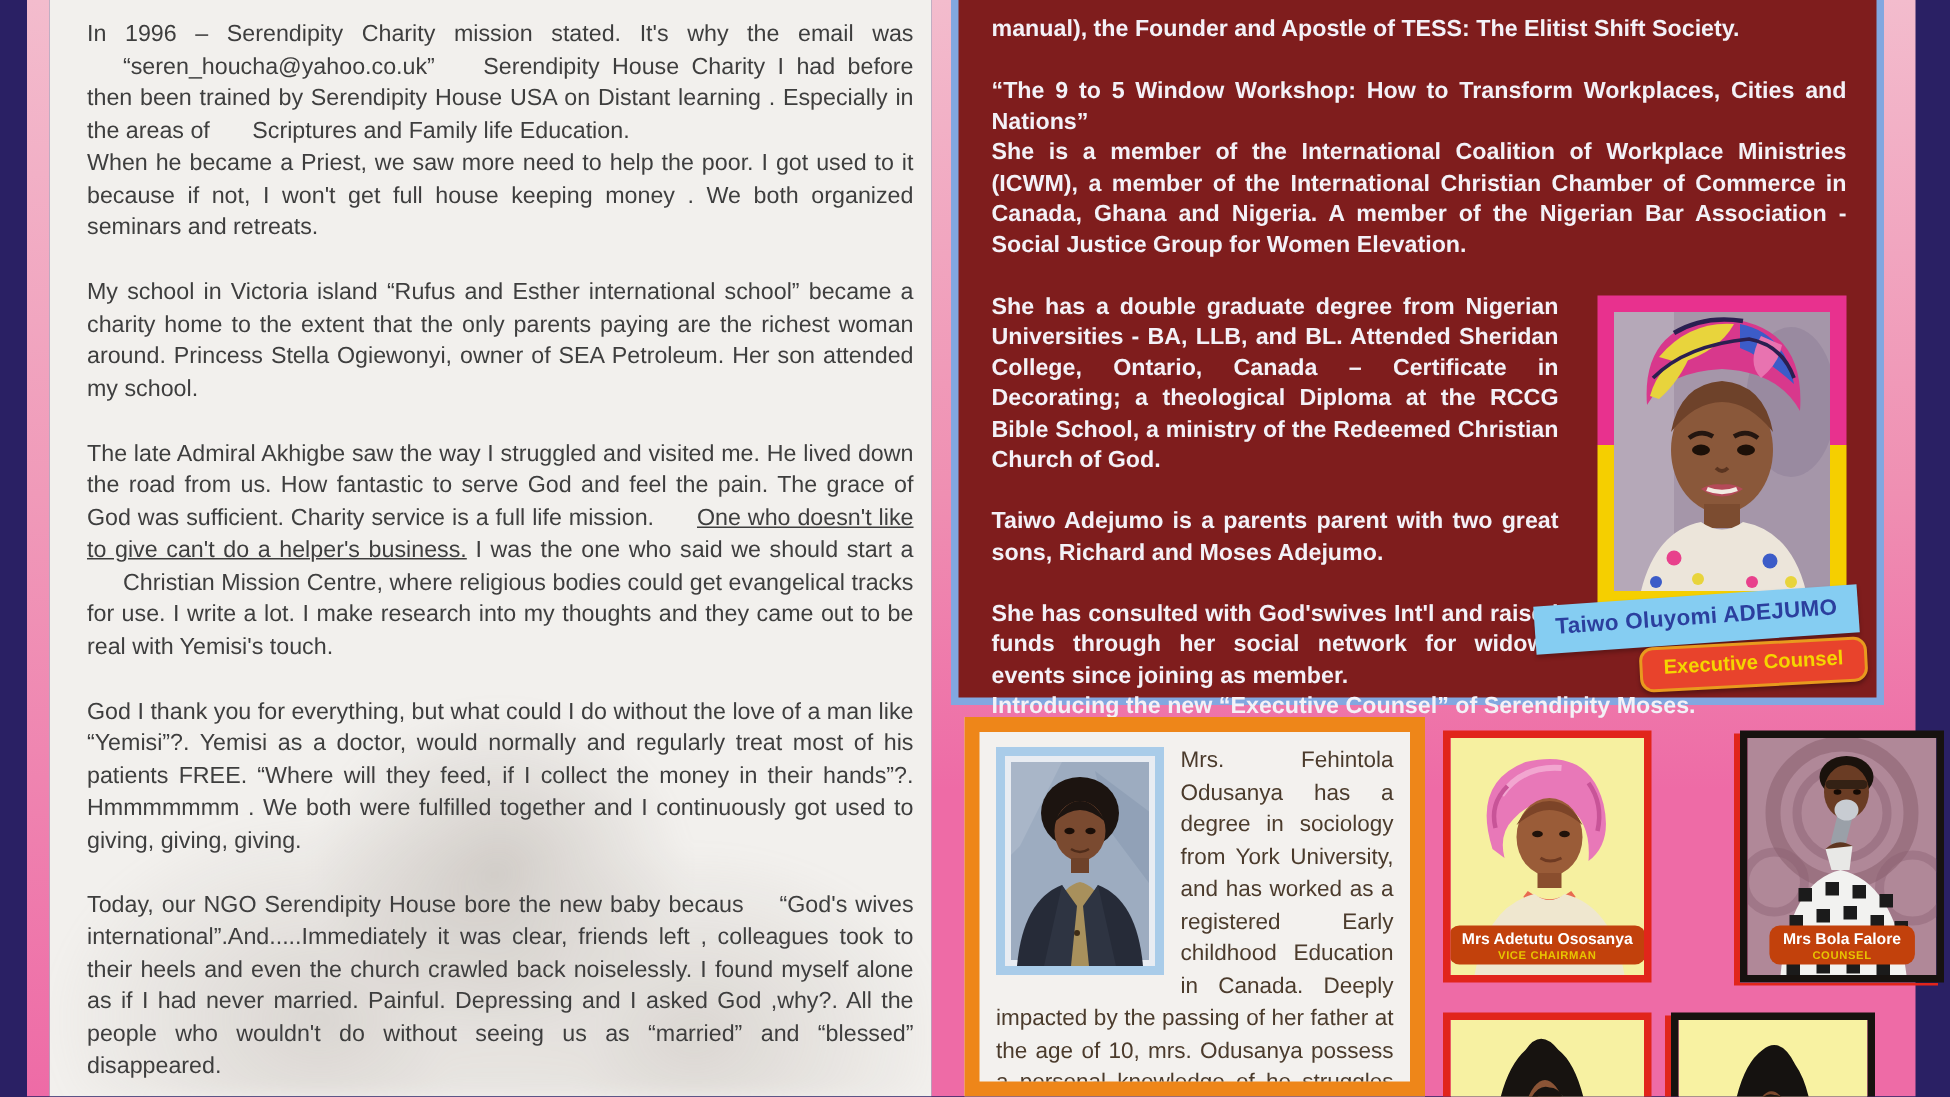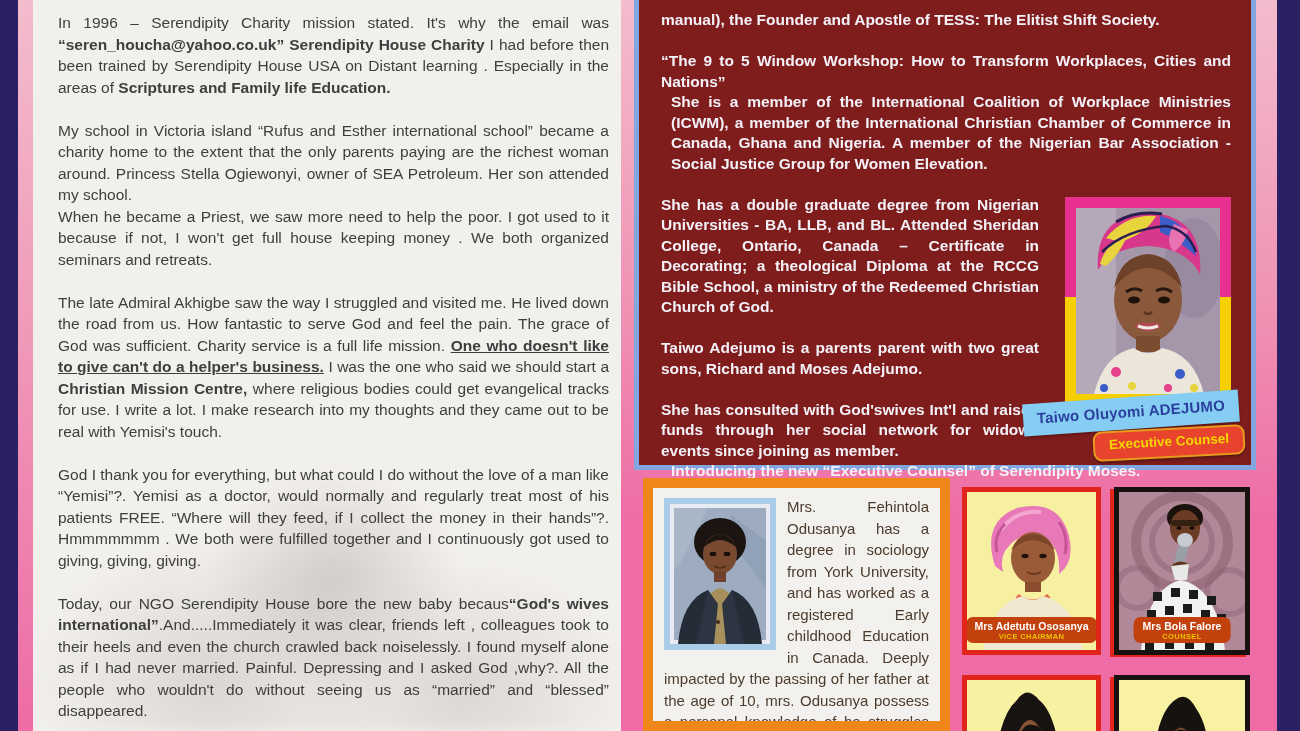--- a/index.html
+++ b/index.html
@@ -30,34 +30,34 @@
       radial-gradient(ellipse 240px 180px at 430px 310px, rgba(160,150,142,.28), rgba(160,150,142,0) 70%);
     filter:blur(6px);
   }
   .left-article {
     position:relative; padding:12px 12px 0 25px;
     font-size:15.5px; line-height:21.5px; color:#3e3e3e;
     text-align:justify;
   }
   .para { margin:0 0 21.5px; }
   .para.tight { margin-top:-21.5px; }
-  .b { font-weight:700; }
+  .b { font-weight:400;margin-left:24px; }
   .u { text-decoration:underline; }
   
   .navy-panel {
     position:absolute; left:634px; top:0; width:622px; height:470px;
     background:#7f1d1d;
     border:5px solid #82a7e0; border-top:none;
     padding:10px 20px 0 22px;
     color:#f3f1f7; font-weight:700;
     font-size:15.5px; line-height:20.5px; text-align:justify;
     overflow:visible;
   }
   .navy-panel .para { margin:0 0 20.5px; }
-  .navy-panel .para.tight { margin-top:-20.5px;margin-left:10px; }
+  .navy-panel .para.tight { margin-top:-20.5px; }
   .taiwo-float {
     float:right; width:178px; height:250px;
     margin:2px 0 0 14px; position:relative;
   }
   .taiwo-frame {
     position:absolute; right:0; top:0; width:166px; height:208px;
     padding:11px;
     background:linear-gradient(180deg,#e8318e 0%,#e8318e 48%,#f5cf00 48%,#f5cf00 100%);
   }
   .taiwo-frame svg { width:100%; height:100%; display:block; }
@@ -91,21 +91,21 @@
     border:6px solid #a9cce9; background:#9dacc0;
     margin:2px 11px 4px 0;
   }
   .odusanya-photo svg { width:100%; height:100%; display:block; }
   
   .card { position:absolute; overflow:hidden; }
   .card svg { position:absolute; left:0; top:0; width:100%; height:100%; display:block; }
   .card.red-border { border:5px solid #e1251b; }
   .card.black-border { border:5px solid #17120f; box-shadow:-4px 2px 0 #e1251b; }
   .card1 { left:962px; top:487px; width:139px; height:168px; }
-  .card2 { left:1114px; top:487px; width:136px; height:168px; }
+  .card2 { left:1160px; top:487px; width:136px; height:168px; }
   .card3 { left:962px; top:675px; width:139px; height:160px; }
   .card4 { left:1114px; top:675px; width:136px; height:160px; }
   .card-label {
     position:absolute; left:50%; bottom:7px; transform:translateX(-50%);
     background:#c2410c; border-radius:7px;
     padding:3px 9px 2px; text-align:center; white-space:nowrap;
     z-index:2;
   }
   .card-name { color:#ffffff; font-weight:700; font-size:10.5px; line-height:12px; }
   .card-role { color:#e8c400; font-weight:700; font-size:7.5px; line-height:9px; letter-spacing:.4px; }
@@ -114,22 +114,22 @@
 <body>
 
 <div class="pink-strip-left"></div>
 
 <div class="pink-field-right"></div>
 
 <div class="left-panel">
   <div class="left-ghost"></div>
   <div class="left-article">
       <div class="para"><span>In 1996 – Serendipity Charity mission stated. It's why the email was </span><span class="b">“seren_houcha@yahoo.co.uk”</span><span>  </span><span class="b">Serendipity House Charity</span><span> I had before then been trained by Serendipity House USA on Distant learning . Especially in the areas of </span><span class="b">Scriptures and Family life Education.</span></div>
+      <div class="para tight"><span>When he became a Priest, we saw more need to help the poor. I got used to it because if not, I won't get full house keeping money . We both organized seminars and retreats.</span></div>
       <div class="para"><span>My school in Victoria island “Rufus and Esther international school” became a charity home to the extent that the only parents paying are the richest woman around. Princess Stella Ogiewonyi, owner  of SEA  Petroleum. Her son attended my school.</span></div>
-      <div class="para tight"><span>When he became a Priest, we saw more need to help the poor. I got used to it because if not, I won't get full house keeping money . We both organized seminars and retreats.</span></div>
       <div class="para"><span>The late Admiral Akhigbe saw the way I struggled and visited me. He lived down the road from us. How fantastic to serve God and feel the pain. The grace of God was sufficient. Charity service is a full life mission. </span><span class="b u">One who doesn't like to give can't do a helper's business.</span><span> I was the one who said we should start a </span><span class="b">Christian Mission Centre,</span><span> where religious bodies  could get evangelical tracks for use. I write a lot. I make research into my thoughts and they came out to be real with Yemisi's touch.</span></div>
       <div class="para"><span>God I thank you for everything, but what could I do without the love of a man like “Yemisi”?. Yemisi as a doctor, would normally and regularly treat most of his patients FREE. “Where will they feed, if I collect the money in their hands”?.  Hmmmmmmm . We both were fulfilled together and I continuously got used to giving, giving, giving.</span></div>
       <div class="para"><span>Today, our NGO Serendipity House bore the new baby becaus</span><span class="b">“God's wives international”</span><span>.And.....Immediately it was clear, friends  left , colleagues took to their heels and even the church crawled back noiselessly. I found myself alone as if I had never married. Painful. Depressing and I asked God ,why?. All the people who wouldn't do without seeing us as “married” and “blessed” disappeared.</span></div>
     </div>
 </div>
 
 <div class="navy-panel">
   <div>
       <div class="para"><span>manual), the Founder and Apostle of TESS: The Elitist Shift Society.</span></div>
       <div class="para"><span>“The 9 to 5 Window Workshop: How to Transform Workplaces, Cities and Nations”</span></div>

